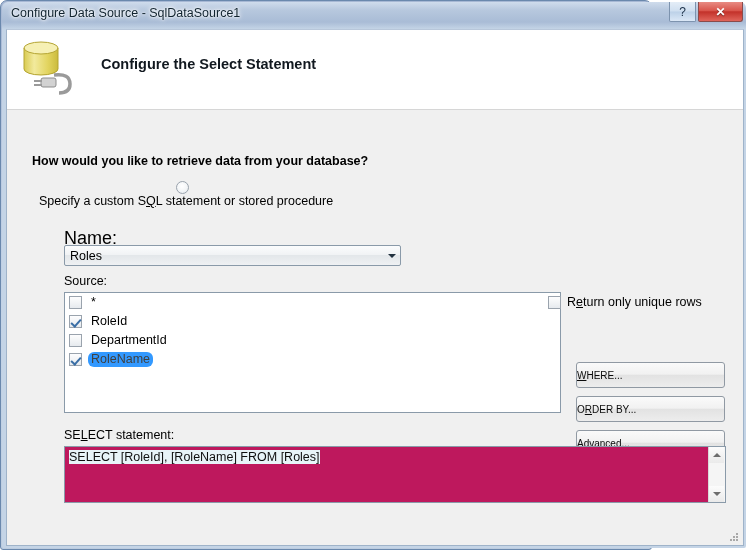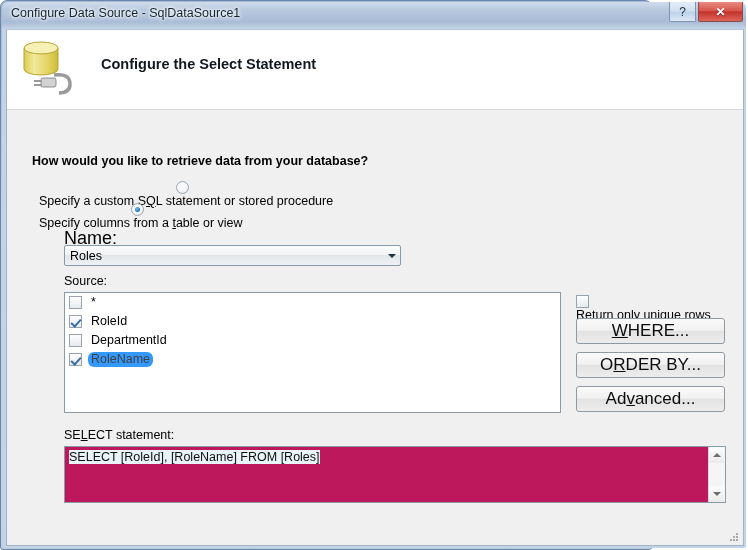--- a/index.html
+++ b/index.html
@@ -253,37 +253,37 @@
     left: 3px; top: 1px;
     width: 4px; height: 8px;
     border: solid #3a6ea5;
     border-width: 0 2px 2px 0;
     transform: rotate(42deg);
   }
 
   
   .unique-row {
     position: absolute;
-    left: 569px; top: 185px;
-    display: flex;
-    align-items: flex-start;
-    flex-direction: column;
+    left: 541px; top: 185px;
+    display: flex;
+    align-items: flex-end;
   }
   .unique-row .ul { font-size: 12.5px; white-space: nowrap; }
   .btn {
     position: absolute;
     box-sizing: border-box;
     border: 1px solid #9099a3;
     border-radius: 3px;
     background: linear-gradient(to bottom, #fafafa 0%, #f1f1f1 47%, #e2e2e2 50%, #ededed 100%);
     display: flex;
     align-items: center;
-    justify-content: center;
-    font-size: 17px;
+    justify-content: flex-start;
+    font-size: 10px;
     color: #0b0b0b;
+    margin-top: 44px;
   }
   .btn-where   { left: 569px; top: 208px; width: 149px; height: 26px; }
   .btn-orderby { left: 569px; top: 242px; width: 149px; height: 26px; }
   .btn-adv     { left: 569px; top: 276px; width: 149px; height: 26px; }
 
   
   .sel-label {
     position: absolute;
     left: 57px; top: 318px;
     font-size: 12.5px;
@@ -385,24 +385,20 @@
 
     <div class="body-area">
 
       <div class="q-label">How would you like to retrieve data from your database?</div>
 
       <div class="radio-row r1">
         <span class="radio-mark"></span>
         <span class="radio-label"><span>Specify a custom </span><span>S</span><u>Q</u><span>L statement or stored procedure</span></span>
       </div>
 
-      <div class="radio-row r2">
-        <span class="radio-mark checked"></span>
-        <span class="radio-label"><span>Specify columns from a </span><u>t</u><span>able or view</span></span>
-      </div>
 
       <div class="name-label"><span>Na</span><u>m</u><span>e:</span></div>
 
       <div class="combo">
         <span class="combo-text">Roles</span>
         <span class="combo-arrow">
             <span class="caret-down"></span>
           </span>
       </div>
 

